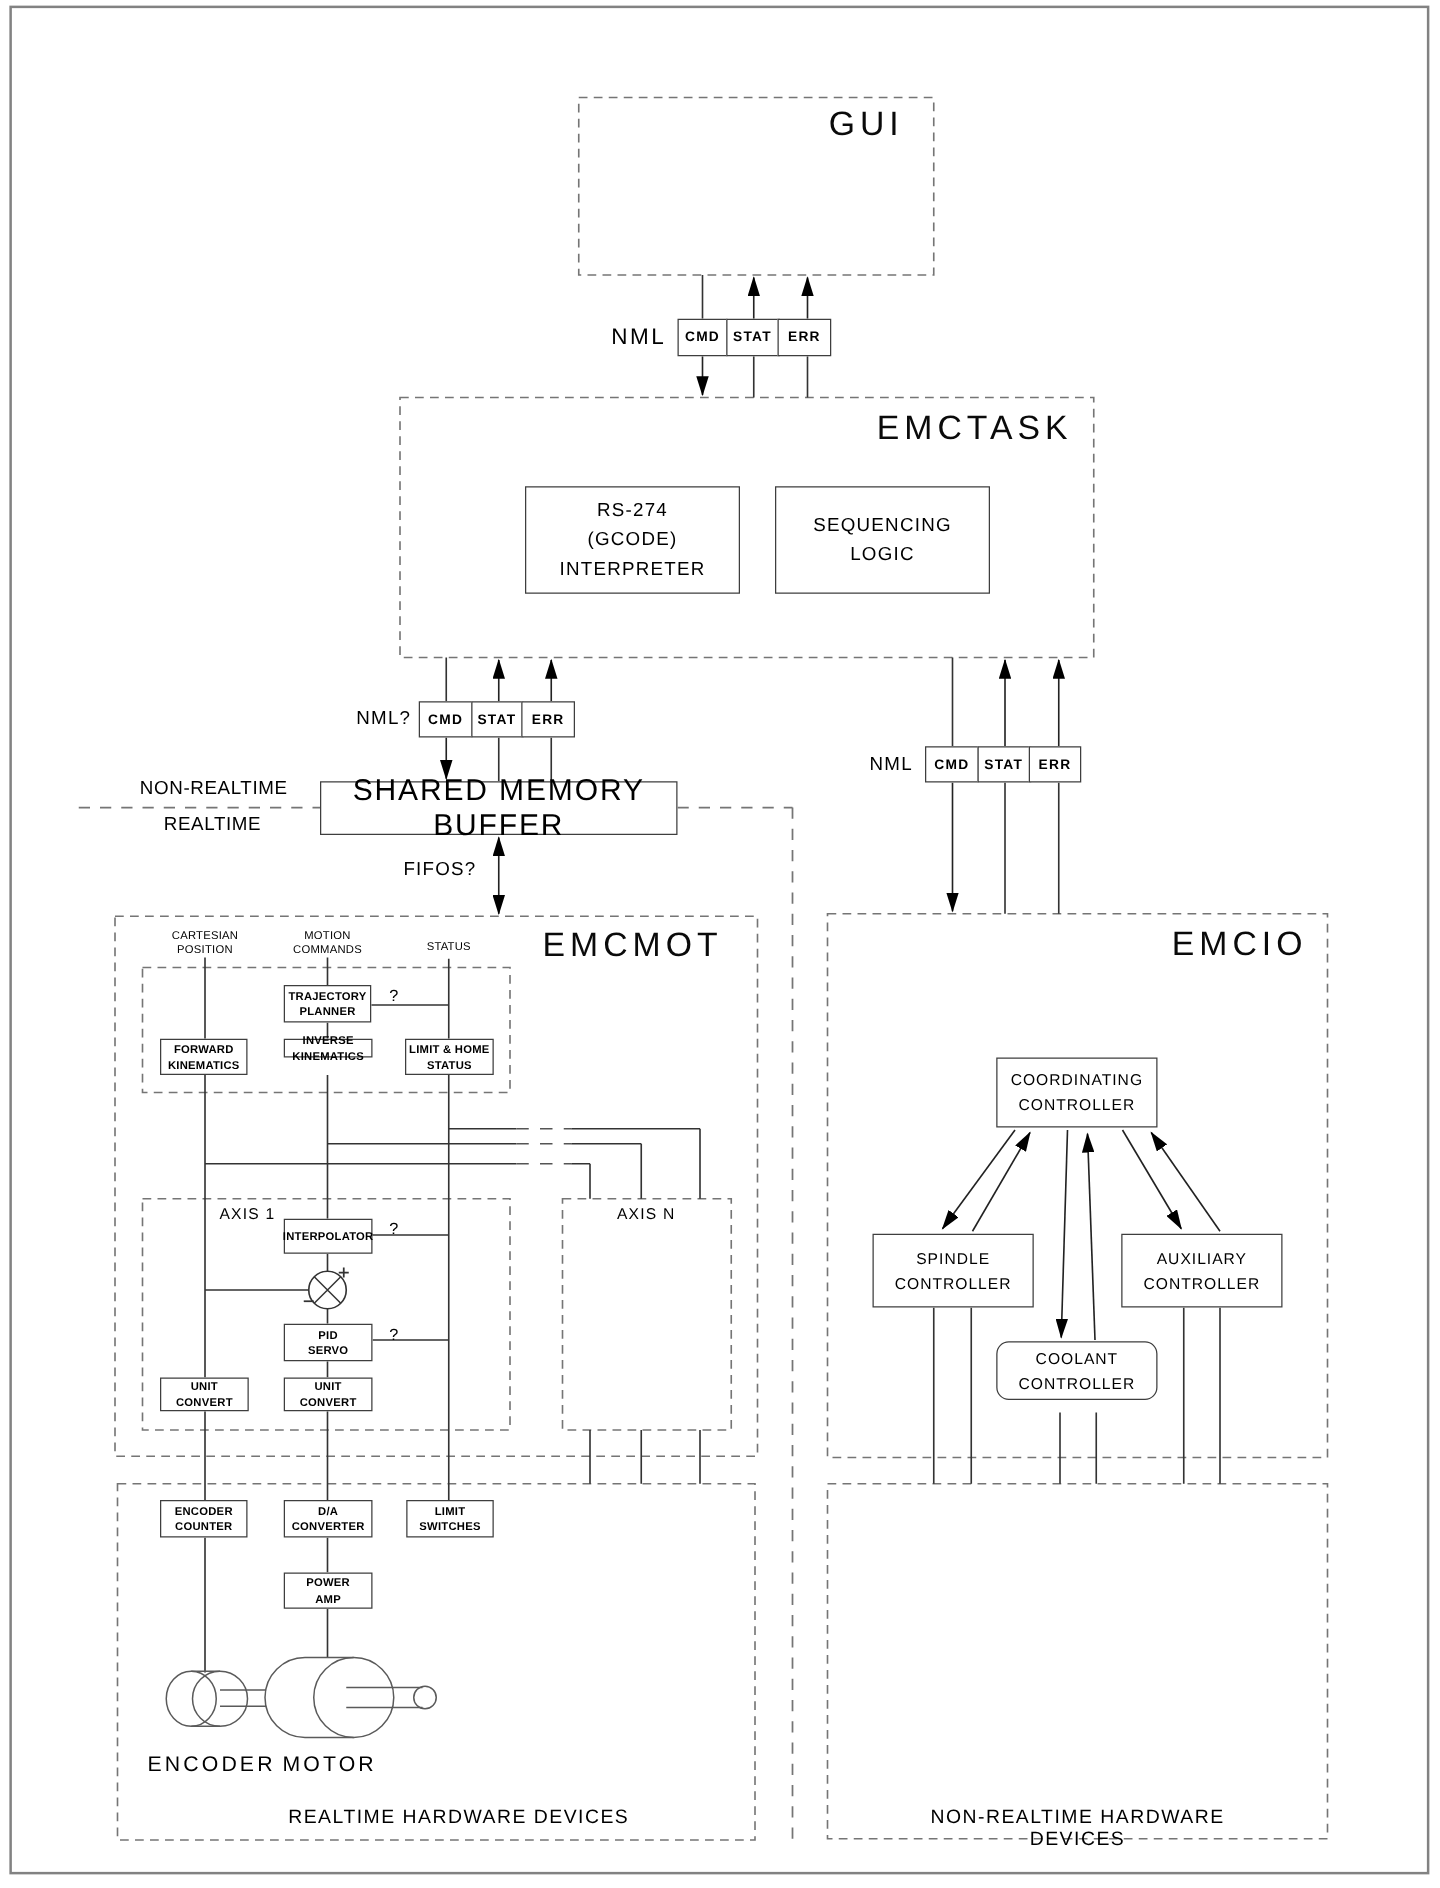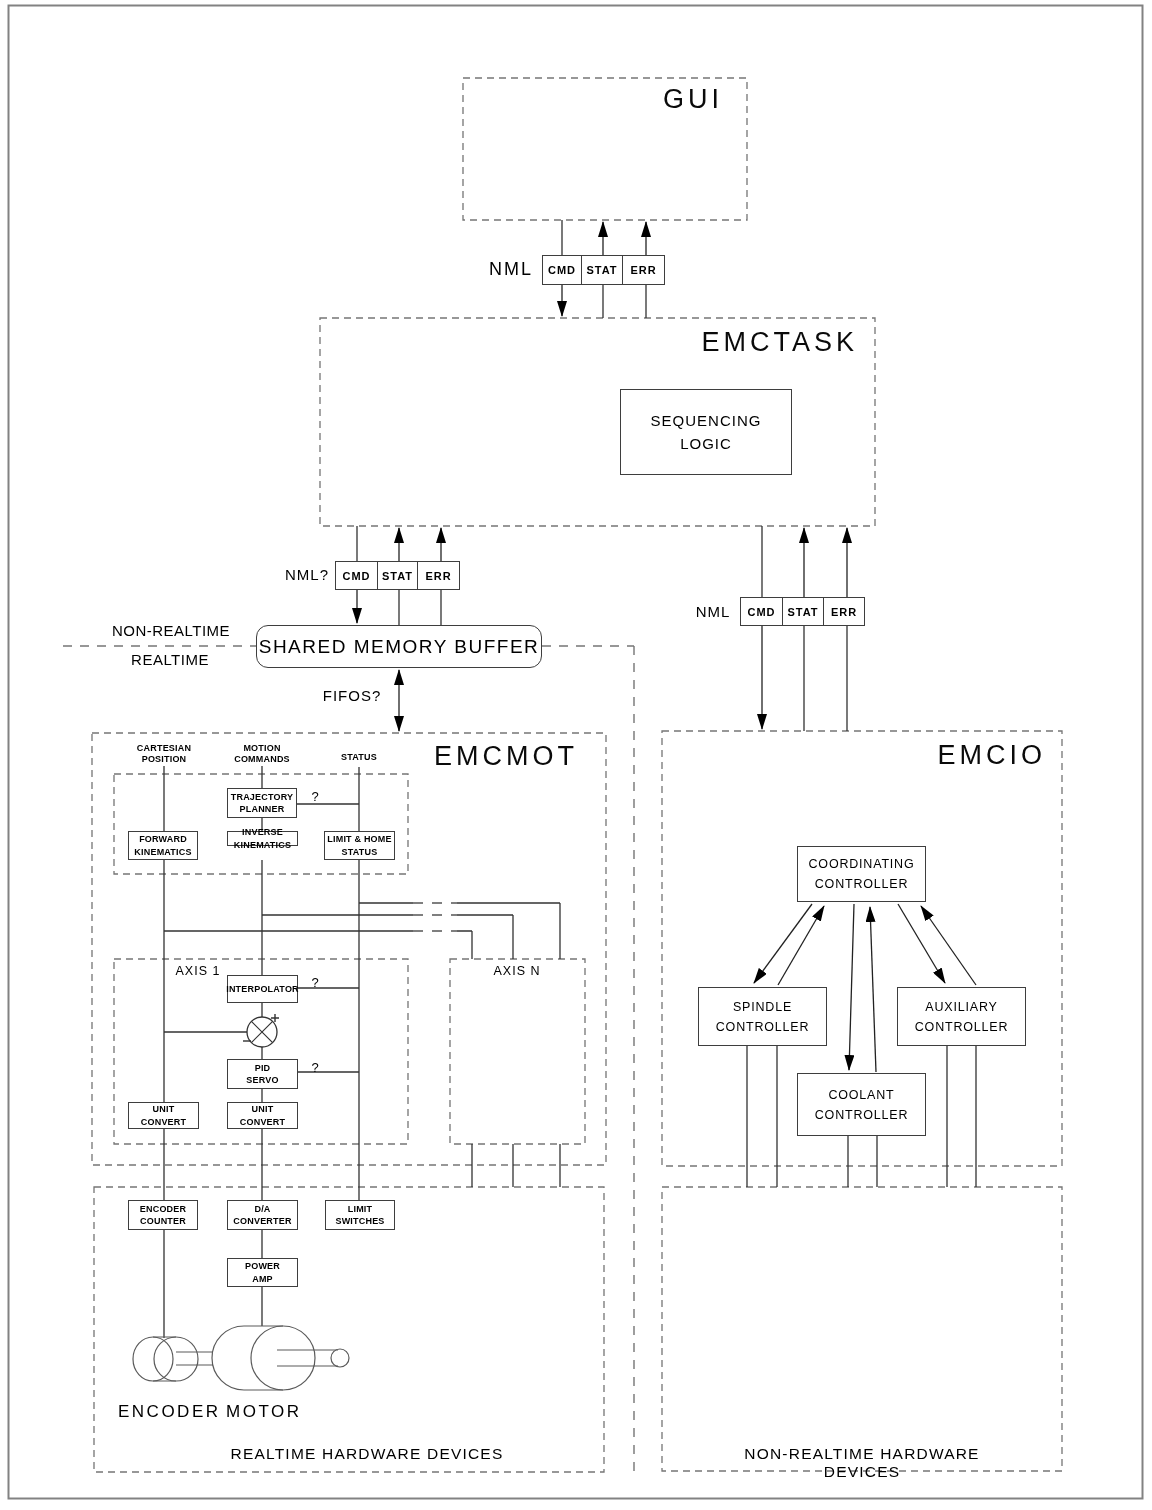--- a/index.html
+++ b/index.html
@@ -9,25 +9,25 @@
   .box{position:absolute;border:1.5px solid #3e3e3e;background:#fff;
        display:flex;align-items:center;justify-content:center;text-align:center;
        white-space:pre-line;color:#000;box-sizing:border-box;}
   .lbl{position:absolute;color:#000;white-space:pre-line;text-align:center;}
   .title{font-size:27px;letter-spacing:4px;color:#0a0a0a;text-align:right;}
   .nml-group{position:absolute;display:flex;}
   .cell{border:1.5px solid #3e3e3e;background:#fff;display:flex;align-items:center;
         justify-content:center;font-size:11px;font-weight:600;letter-spacing:1px;box-sizing:border-box;}
   .cell + .cell{margin-left:-1.5px;}
   .f-big{font-size:15px;line-height:1.55;letter-spacing:1px;}
-  .f-buffer{font-size:19px;letter-spacing:1.5px;border-radius:12px;}
+  .f-buffer{font-size:24px;letter-spacing:1.5px;}
   .f-small{font-size:9px;font-weight:700;line-height:1.35;letter-spacing:0.2px;}
   .f-ctrl{font-size:12.5px;line-height:1.6;letter-spacing:0.8px;}
   .f-axis{font-size:12.5px;letter-spacing:1px;}
-  .f-col{font-size:9px;font-weight:700;line-height:1.25;letter-spacing:0.2px;}
+  .f-col{font-size:9px;font-weight:400;line-height:1.25;letter-spacing:0.2px;}
   .f-nml{font-size:18px;letter-spacing:2px;}
   .f-nml2{font-size:15px;letter-spacing:1px;}
   .f-rt{font-size:15px;letter-spacing:0.5px;}
   .f-fifo{font-size:15px;letter-spacing:1px;}
   .f-hw{font-size:15.5px;letter-spacing:1.2px;}
   .f-dev{font-size:17px;letter-spacing:2.5px;}
   .f-q{font-size:13px;}
 </style>
 </head>
 <body>
@@ -144,20 +144,23 @@
     <div class="cell" style="width:43px;">ERR</div>
   </div>
 
   <div class="lbl f-nml2" style="left:691px;top:603px;width:44px;">NML</div>
   <div class="nml-group" style="left:740px;top:597px;height:29px;">
     <div class="cell" style="width:43px;">CMD</div>
     <div class="cell" style="width:43px;">STAT</div>
     <div class="cell" style="width:42px;">ERR</div>
   </div>
 
+  <div class="box f-big" style="left:420px;top:389px;width:172px;height:86px;">RS-274
+(GCODE)
+INTERPRETER</div>
   <div class="box f-big" style="left:620px;top:389px;width:172px;height:86px;">SEQUENCING
 LOGIC</div>
 
   <div class="lbl f-rt" style="left:104px;top:622px;width:134px;">NON-REALTIME</div>
   <div class="lbl f-rt" style="left:127px;top:651px;width:86px;">REALTIME</div>
   <div class="box f-buffer" style="left:256px;top:625px;width:286px;height:43px;">SHARED MEMORY BUFFER</div>
   <div class="lbl f-fifo" style="left:318px;top:687px;width:68px;">FIFOS?</div>
 
   <div class="lbl f-col" style="left:126px;top:743px;width:76px;">CARTESIAN
 POSITION</div>
@@ -190,21 +193,21 @@
 CONVERT</div>
   <div class="box f-small" style="left:227px;top:1102px;width:71px;height:27px;">UNIT
 CONVERT</div>
 
   <div class="box f-ctrl" style="left:797px;top:846px;width:129px;height:56px;">COORDINATING
 CONTROLLER</div>
   <div class="box f-ctrl" style="left:698px;top:987px;width:129px;height:59px;">SPINDLE
 CONTROLLER</div>
   <div class="box f-ctrl" style="left:897px;top:987px;width:129px;height:59px;">AUXILIARY
 CONTROLLER</div>
-  <div class="box f-ctrl" style="left:797px;top:1073px;width:129px;height:63px;">COOLANT
+  <div class="box f-ctrl" style="left:797px;top:1073px;width:129px;height:47px;border-radius:10px;">COOLANT
 CONTROLLER</div>
 
   <div class="box f-small" style="left:128px;top:1200px;width:70px;height:30px;">ENCODER
 COUNTER</div>
   <div class="box f-small" style="left:227px;top:1200px;width:71px;height:30px;">D/A
 CONVERTER</div>
   <div class="box f-small" style="left:325px;top:1200px;width:70px;height:30px;">LIMIT
 SWITCHES</div>
   <div class="box f-small" style="left:227px;top:1258px;width:71px;height:29px;">POWER
 AMP</div>

